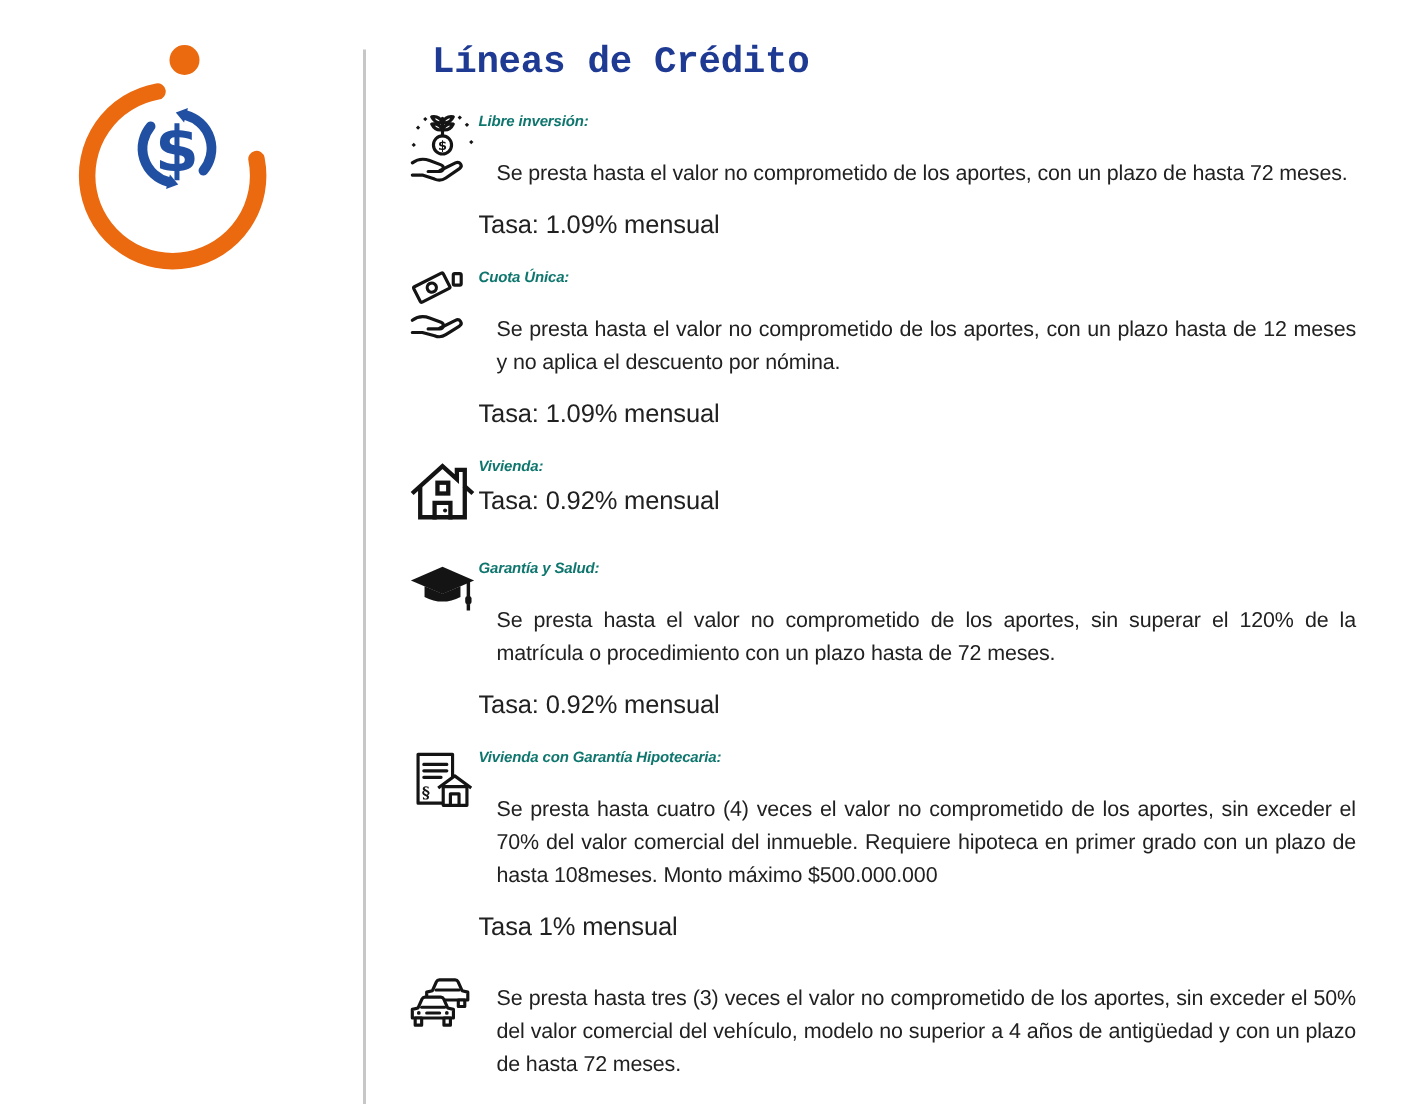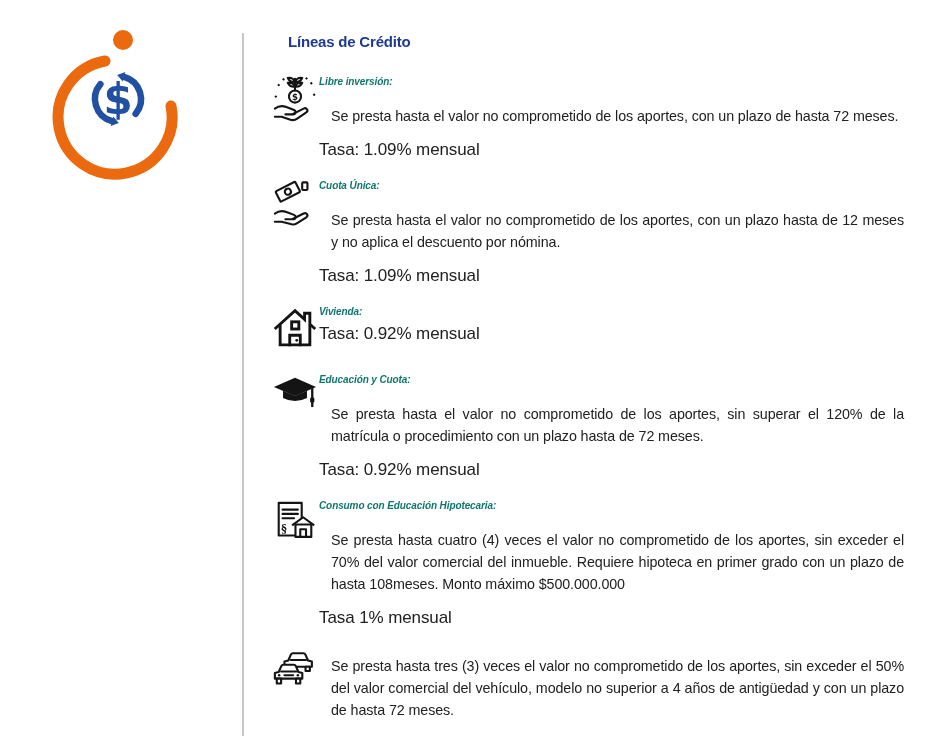--- a/index.html
+++ b/index.html
@@ -16,23 +16,24 @@
   }
   .v-divider{
     position:absolute;left:242px;top:33px;width:2px;height:703px;
     background:#c7c7c7;
   }
   .content{
     position:absolute;left:272px;top:28px;width:644px;
   }
   .page-title{
     margin:0 0 16px 16px;
-    font-size:15px;line-height:27px;
+    font-size:25px;line-height:27px;
     font-weight:bold;color:#1e3a93;
     letter-spacing:-0.2px;
+    font-family:Liberation Mono, monospace;
   }
   .item{display:flex;margin-bottom:14px;}
   .icon-box{
     flex:none;width:46px;height:52px;margin-top:2px;
   }
   .icon-box svg{display:block;}
   .item-text{flex:1;margin-left:1px;}
   .item-title{
     font-weight:bold;font-size:10px;line-height:22px;color:#0f766e;
     letter-spacing:-0.1px;
@@ -142,39 +143,39 @@
       <div class="icon-box">
         <svg width="46" height="52" viewBox="0 0 48 50">
           <polygon class="ic-fill" points="24,5 46,14.5 24,24 2,14.5"></polygon>
           <path class="ic-fill" d="M11.5 18.5v7.5q12.5 6.5 25 0v-7.5l-12.5 5.3z"></path>
           <path d="M42 15.5v16" stroke="#141414" stroke-width="2.4" fill="none"></path>
           <rect class="ic-fill" x="39.8" y="25.5" width="4.4" height="5.5" rx="1.5"></rect>
           <path d="M42 31v4.5" stroke="#141414" stroke-width="2.4" fill="none"></path>
         </svg>
       </div>
       <div class="item-text">
-        <div class="item-title">Educación y Cuota:</div>
+        <div class="item-title">Garantía y Salud:</div>
         <p class="item-desc">Se presta hasta el valor no comprometido de los aportes, sin superar el 120% de la matrícula o procedimiento con un plazo hasta de 72 meses.</p>
         <div class="item-rate">Tasa: 0.92% mensual</div>
       </div>
     </div>
 
     <div class="item">
       <div class="icon-box">
         <svg width="46" height="52" viewBox="0 0 48 50">
           <rect class="ic" x="7" y="4" width="24" height="34"></rect>
           <path class="ic" d="M11 11h16M11 15.5h16M11 20h12" stroke-width="1.8"></path>
           <text x="12.5" y="34.5" text-anchor="middle" font-family="DejaVu Serif, serif" font-size="11" font-weight="bold" fill="#141414">§</text>
           <path class="ic-white" d="M21 27.5 32.5 19 44 27.5"></path>
           <path class="ic-white" d="M24.5 26.5v13h16.5v-13z"></path>
           <rect class="ic-white" x="29.5" y="31.5" width="6" height="8"></rect>
         </svg>
       </div>
       <div class="item-text">
-        <div class="item-title">Consumo con Educación Hipotecaria:</div>
+        <div class="item-title">Vivienda con Garantía Hipotecaria:</div>
         <p class="item-desc">Se presta hasta cuatro (4) veces el valor no comprometido de los aportes, sin exceder el 70% del valor comercial del inmueble. Requiere hipoteca en primer grado con un plazo de hasta 108meses. Monto máximo $500.000.000</p>
         <div class="item-rate">Tasa 1% mensual</div>
       </div>
     </div>
 
     <div class="item">
       <div class="icon-box">
         <svg width="46" height="52" viewBox="0 0 48 50">
 
           <g>

